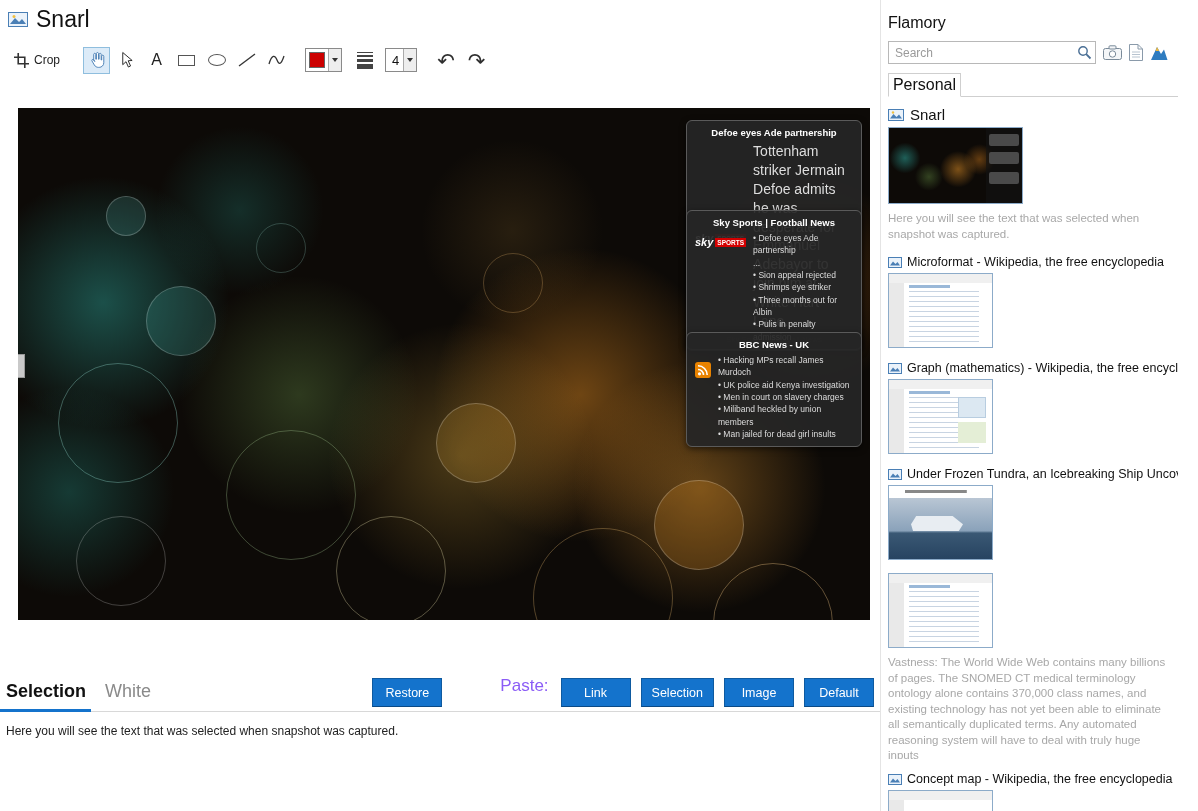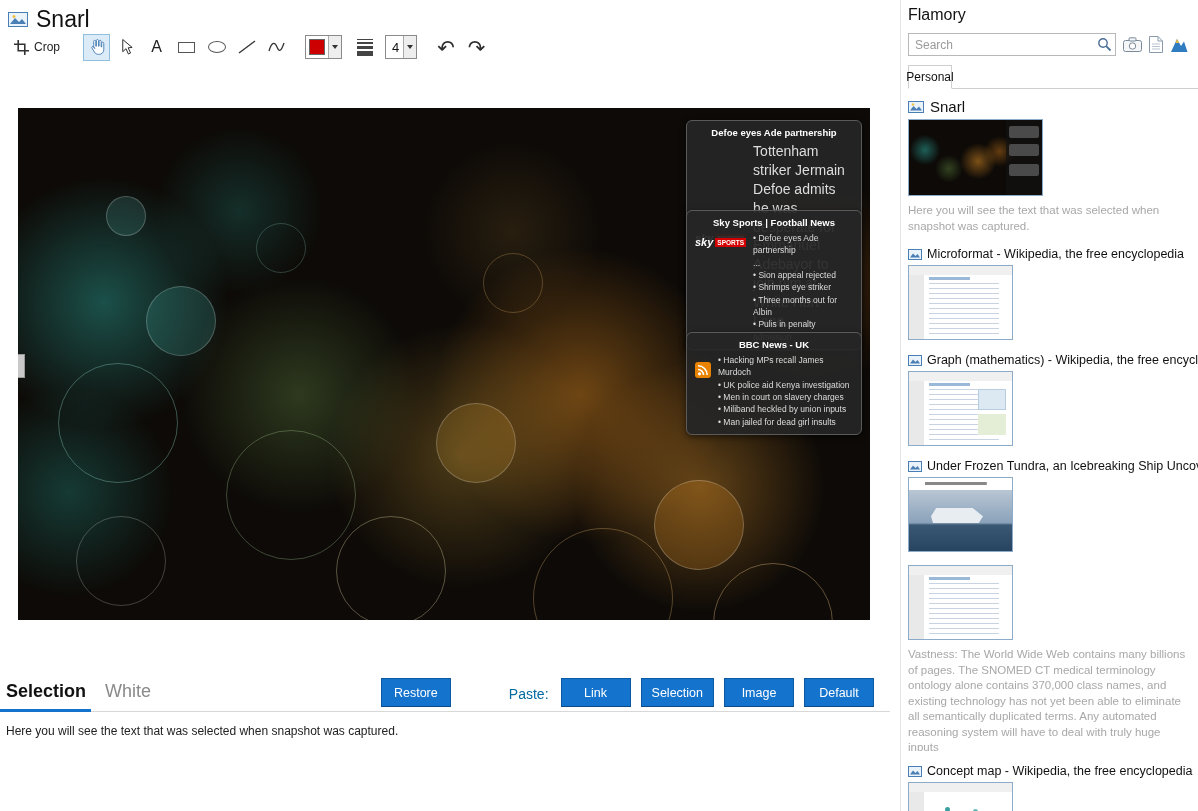--- a/index.html
+++ b/index.html
@@ -5,21 +5,21 @@
   * { box-sizing: border-box; margin: 0; padding: 0; }
   html, body { width: 1198px; height: 811px; overflow: hidden; background: #fff;
     font-family: "Liberation Sans", sans-serif; color: #111; position: relative; }
 
   
   .main { position: absolute; left: 0; top: 0; width: 900px; height: 811px; background: #fff; }
 
   .app-header { position: absolute; left: 8px; top: 6px; display: flex; align-items: center; gap: 8px; }
   .app-title { font-size: 23px; color: #111; }
 
-  .toolbar { position: absolute; left: 8px; top: 32px; height: 30px; display: flex; align-items: center; gap: 3px; }
+  .toolbar { position: absolute; left: 8px; top: 45px; height: 30px; display: flex; align-items: center; gap: 3px; }
   .crop-btn { display: flex; align-items: center; gap: 5px; font-size: 12px; color: #222; padding: 4px 6px; margin-right: 14px; cursor: pointer; }
   .tool { width: 27px; height: 27px; display: flex; align-items: center; justify-content: center; border: 1px solid transparent; cursor: pointer; }
   .tool.selected { background: #dcebf8; border: 1px solid #8fbede; }
   .tool-a { font-size: 16px; color: #222; }
   .shape-rect { width: 17px; height: 11px; border: 1px solid #555; }
   .shape-ellipse { width: 18px; height: 12px; border: 1px solid #555; border-radius: 50%; }
   .bars { display: flex; flex-direction: column; gap: 2px; width: 16px; }
   .bars span { display: block; width: 16px; background: #444; }
   .bars .b1 { height: 1px; } .bars .b2 { height: 2px; } .bars .b3 { height: 3px; } .bars .b4 { height: 5px; }
 
@@ -82,40 +82,40 @@
 
   
   .bottom-bar { position: absolute; left: 0; top: 678px; width: 890px; height: 34px;
     border-bottom: 1px solid #d8d8d8; display: flex; align-items: flex-end; }
   .tab-sel { font-size: 18px; font-weight: bold; color: #111; padding: 0 5px 7px 6px; border-bottom: 3px solid #1473cc; margin-bottom: -1px; cursor: pointer; }
   .tab-notes { font-size: 18px; color: #8a8a8a; padding: 0 10px 9px 14px; cursor: pointer; }
   .bb-spacer { flex: 1; }
   .btn { background: #1473cc; color: #fff; font-size: 12.5px; height: 29px; min-width: 70px; padding: 0 10px;
     display: flex; align-items: center; justify-content: center; border: 1px solid #0e5aa0; border-bottom-color: #0a4a86;
     margin-bottom: 4px; cursor: pointer; }
-  .paste-label { font-size: 14px; color: #0369a1; margin: 0 12px 9px 58px; }
+  .paste-label { font-size: 17px; color: #8b5cf6; margin: 0 12px 15px 58px; }
   .btn + .btn { margin-left: 10px; }
   .btn-restore { margin-right: 0; }
   .last-gap { margin-right: 16px; }
   .selection-text { position: absolute; left: 6px; top: 724px; font-size: 12px; color: #222; }
 
   
-  .sidebar { position: absolute; left: 900px; top: 0; width: 298px; height: 811px; background: #fff;
-    border-left: 1px solid #e4e4e4; padding: 4px 0 0 7px; overflow: hidden; }
+  .sidebar { position: absolute; left: 880px; top: 0; width: 298px; height: 811px; background: #fff;
+    border-left: 1px solid #e4e4e4; padding: 12px 0 0 7px; overflow: hidden; }
   .sb-title { font-size: 16px; color: #111; margin: 2px 0 9px 0; }
   .search-row { display: flex; align-items: center; gap: 7px; padding-right: 4px; }
   .search-wrap { position: relative; width: 208px; height: 23px; border: 1px solid #b8b8b8; background: #fff; flex: 0 0 auto; }
   .search-wrap input { border: none; width: 100%; height: 100%; padding: 0 22px 0 6px; font-size: 12px; color: #666;
     font-family: "Liberation Sans", sans-serif; outline: none; }
   .search-wrap input::placeholder { color: #9a9a9a; }
   .search-mag { position: absolute; right: 3px; top: 3px; }
   .sb-iconbtn { cursor: pointer; display: flex; align-items: center; }
   .sb-tabs { margin-top: 9px; margin-right: 0; border-bottom: 1px solid #cfcfcf; height: 24px; position: relative; }
-  .sb-tab { position: absolute; left: 0; bottom: -1px; width: 44px; height: 24px; border: 1px solid #cfcfcf;
-    border-bottom: 1px solid #fff; background: #fff; font-size: 12px; display: flex; align-items: center; justify-content: center; cursor: pointer; }
+  .sb-tab { position: absolute; left: 0; bottom: -1px; width: 73px; height: 24px; border: 1px solid #cfcfcf;
+    border-bottom: 1px solid #fff; background: #fff; font-size: 16px; display: flex; align-items: center; justify-content: center; cursor: pointer; }
 
   .sb-current-header { display: flex; align-items: center; gap: 6px; margin-top: 9px; font-size: 15px; }
   .thumb { position: relative; overflow: hidden; border: 1px solid #8cabc9; margin-top: 4px; background: #fff; }
   .thumb-lg { width: 135px; height: 77px; }
   .thumb-sm { width: 105px; height: 75px; }
 
   .thumb-bokeh { background:
       radial-gradient(circle 22px at 12% 40%, rgba(45,165,155,.55), transparent 70%),
       radial-gradient(circle 20px at 30% 65%, rgba(120,170,80,.35), transparent 70%),
       radial-gradient(circle 26px at 52% 55%, rgba(235,150,40,.5), transparent 70%),
@@ -311,21 +311,21 @@
               <rect width="16" height="16" rx="3" fill="#e98300"></rect>
               <circle cx="4.5" cy="11.8" r="1.6" fill="#fff"></circle>
               <path d="M3 7.5 a5.5 5.5 0 0 1 5.5 5.5" stroke="#fff" stroke-width="1.6" fill="none"></path>
               <path d="M3 3.8 a9.2 9.2 0 0 1 9.2 9.2" stroke="#fff" stroke-width="1.6" fill="none"></path>
             </svg>
         </span>
         <ul class="popup-list">
           <li>Hacking MPs recall James Murdoch</li>
           <li>UK police aid Kenya investigation</li>
           <li>Men in court on slavery charges</li>
-          <li>Miliband heckled by union inputs</li>
+          <li>Miliband heckled by union members</li>
           <li>Man jailed for dead girl insults</li>
         </ul>
       </div>
     </div>
   </div>
 
   <div class="bottom-bar">
     <div class="tab-sel">Selection</div>
     <div class="tab-notes">White</div>
     <div class="bb-spacer"></div>

